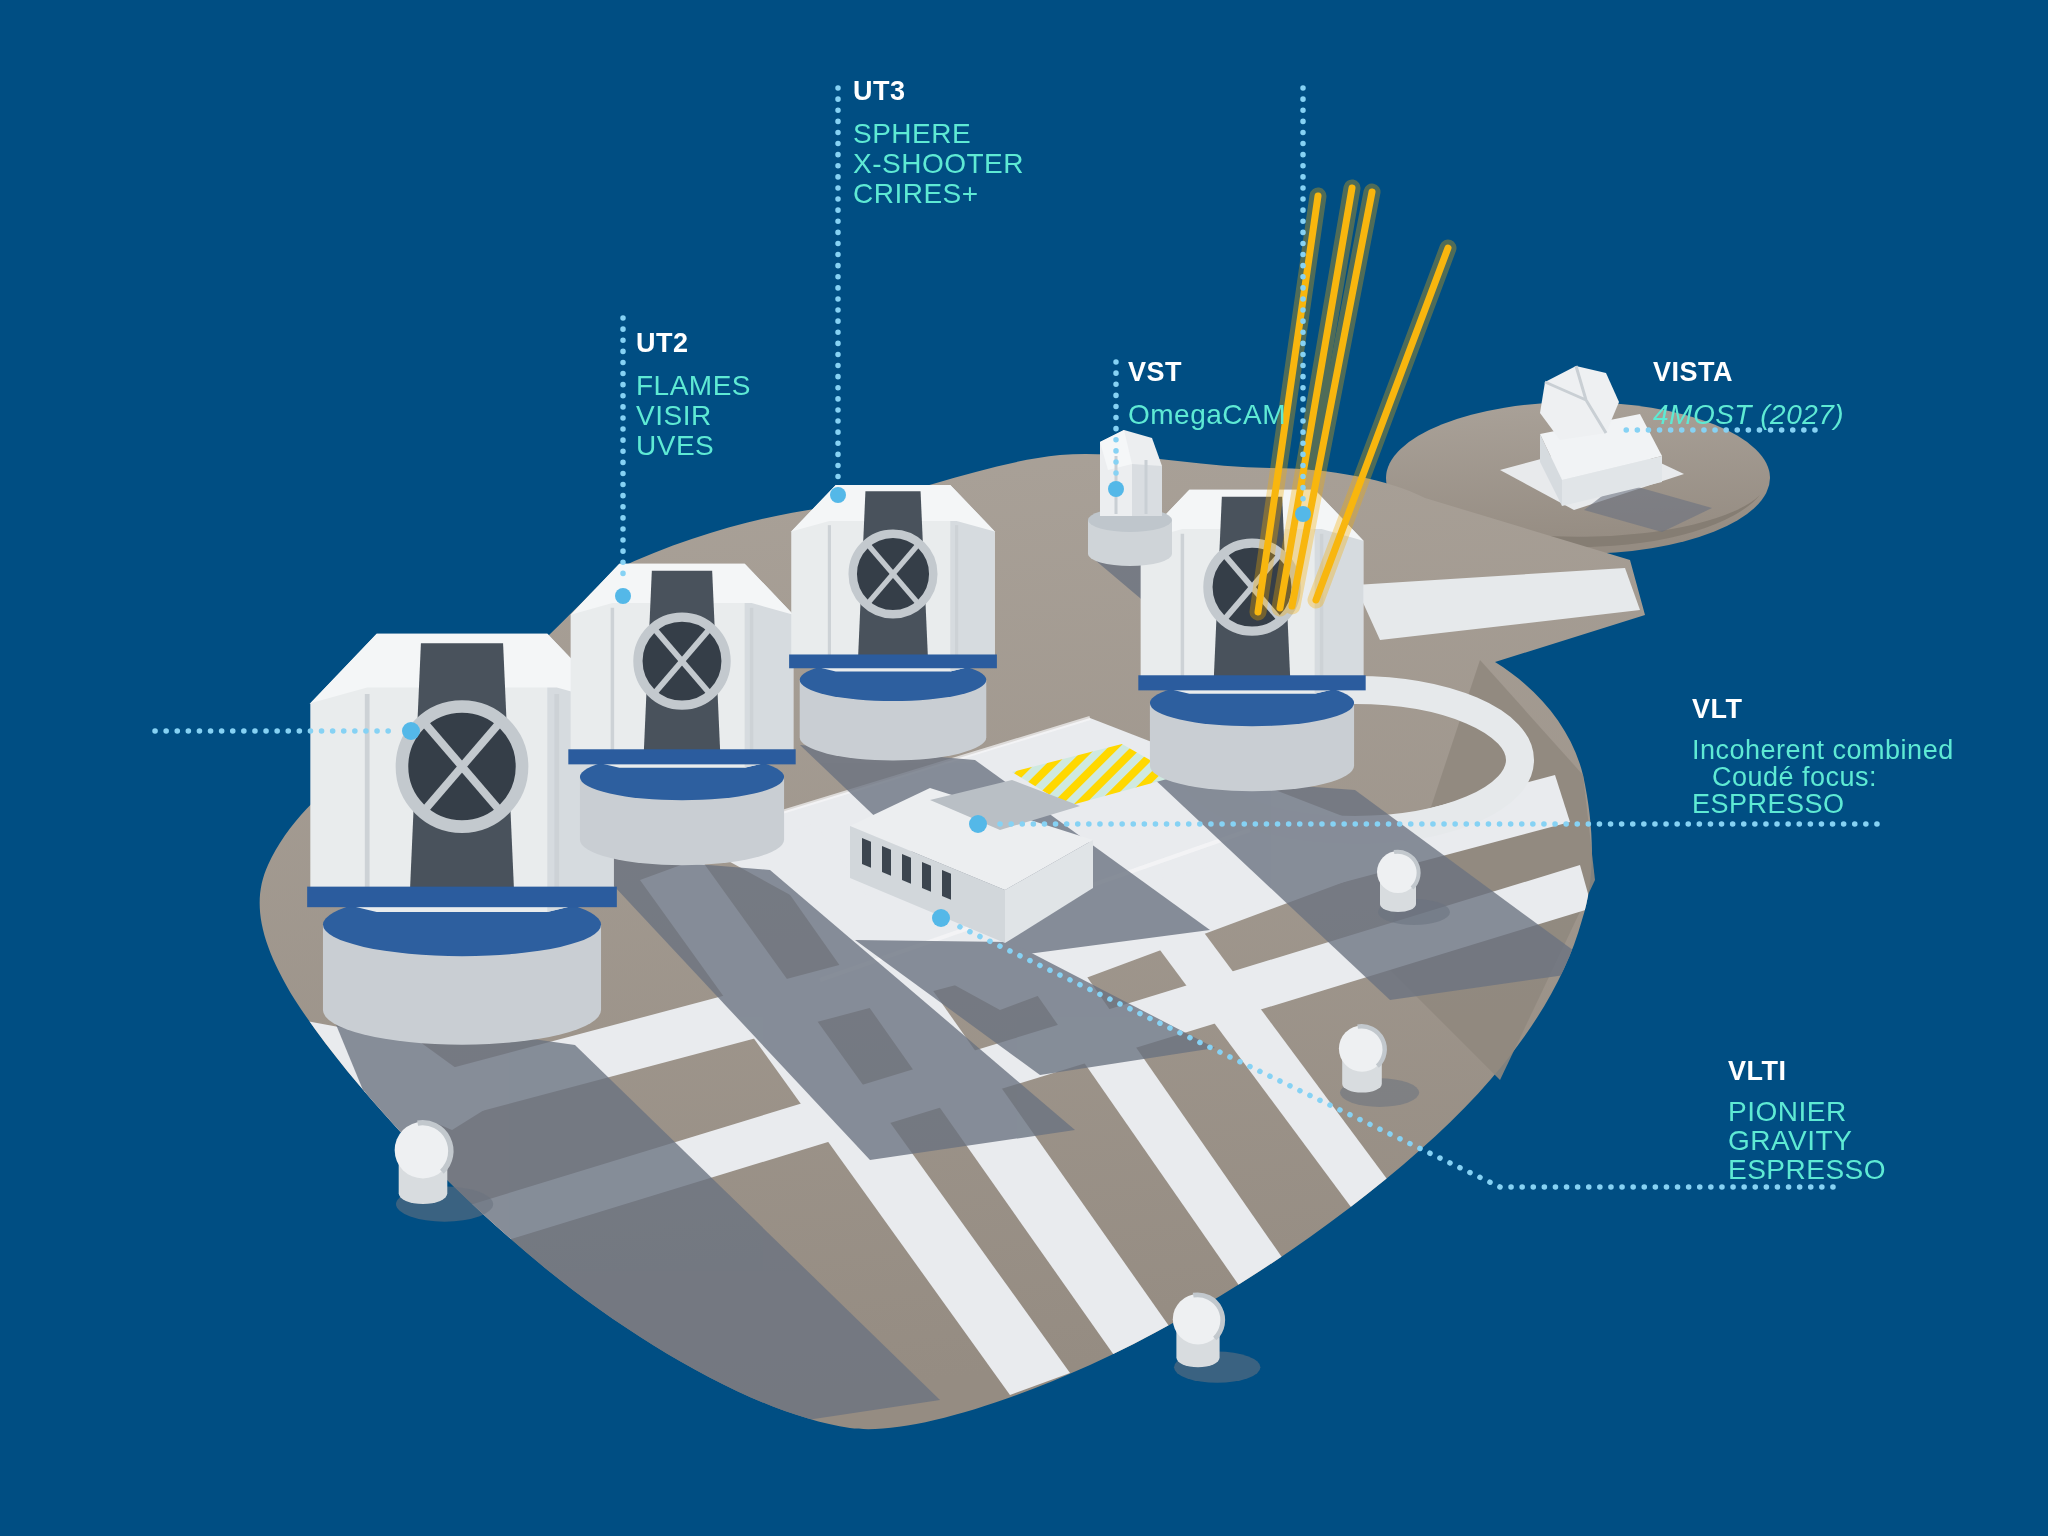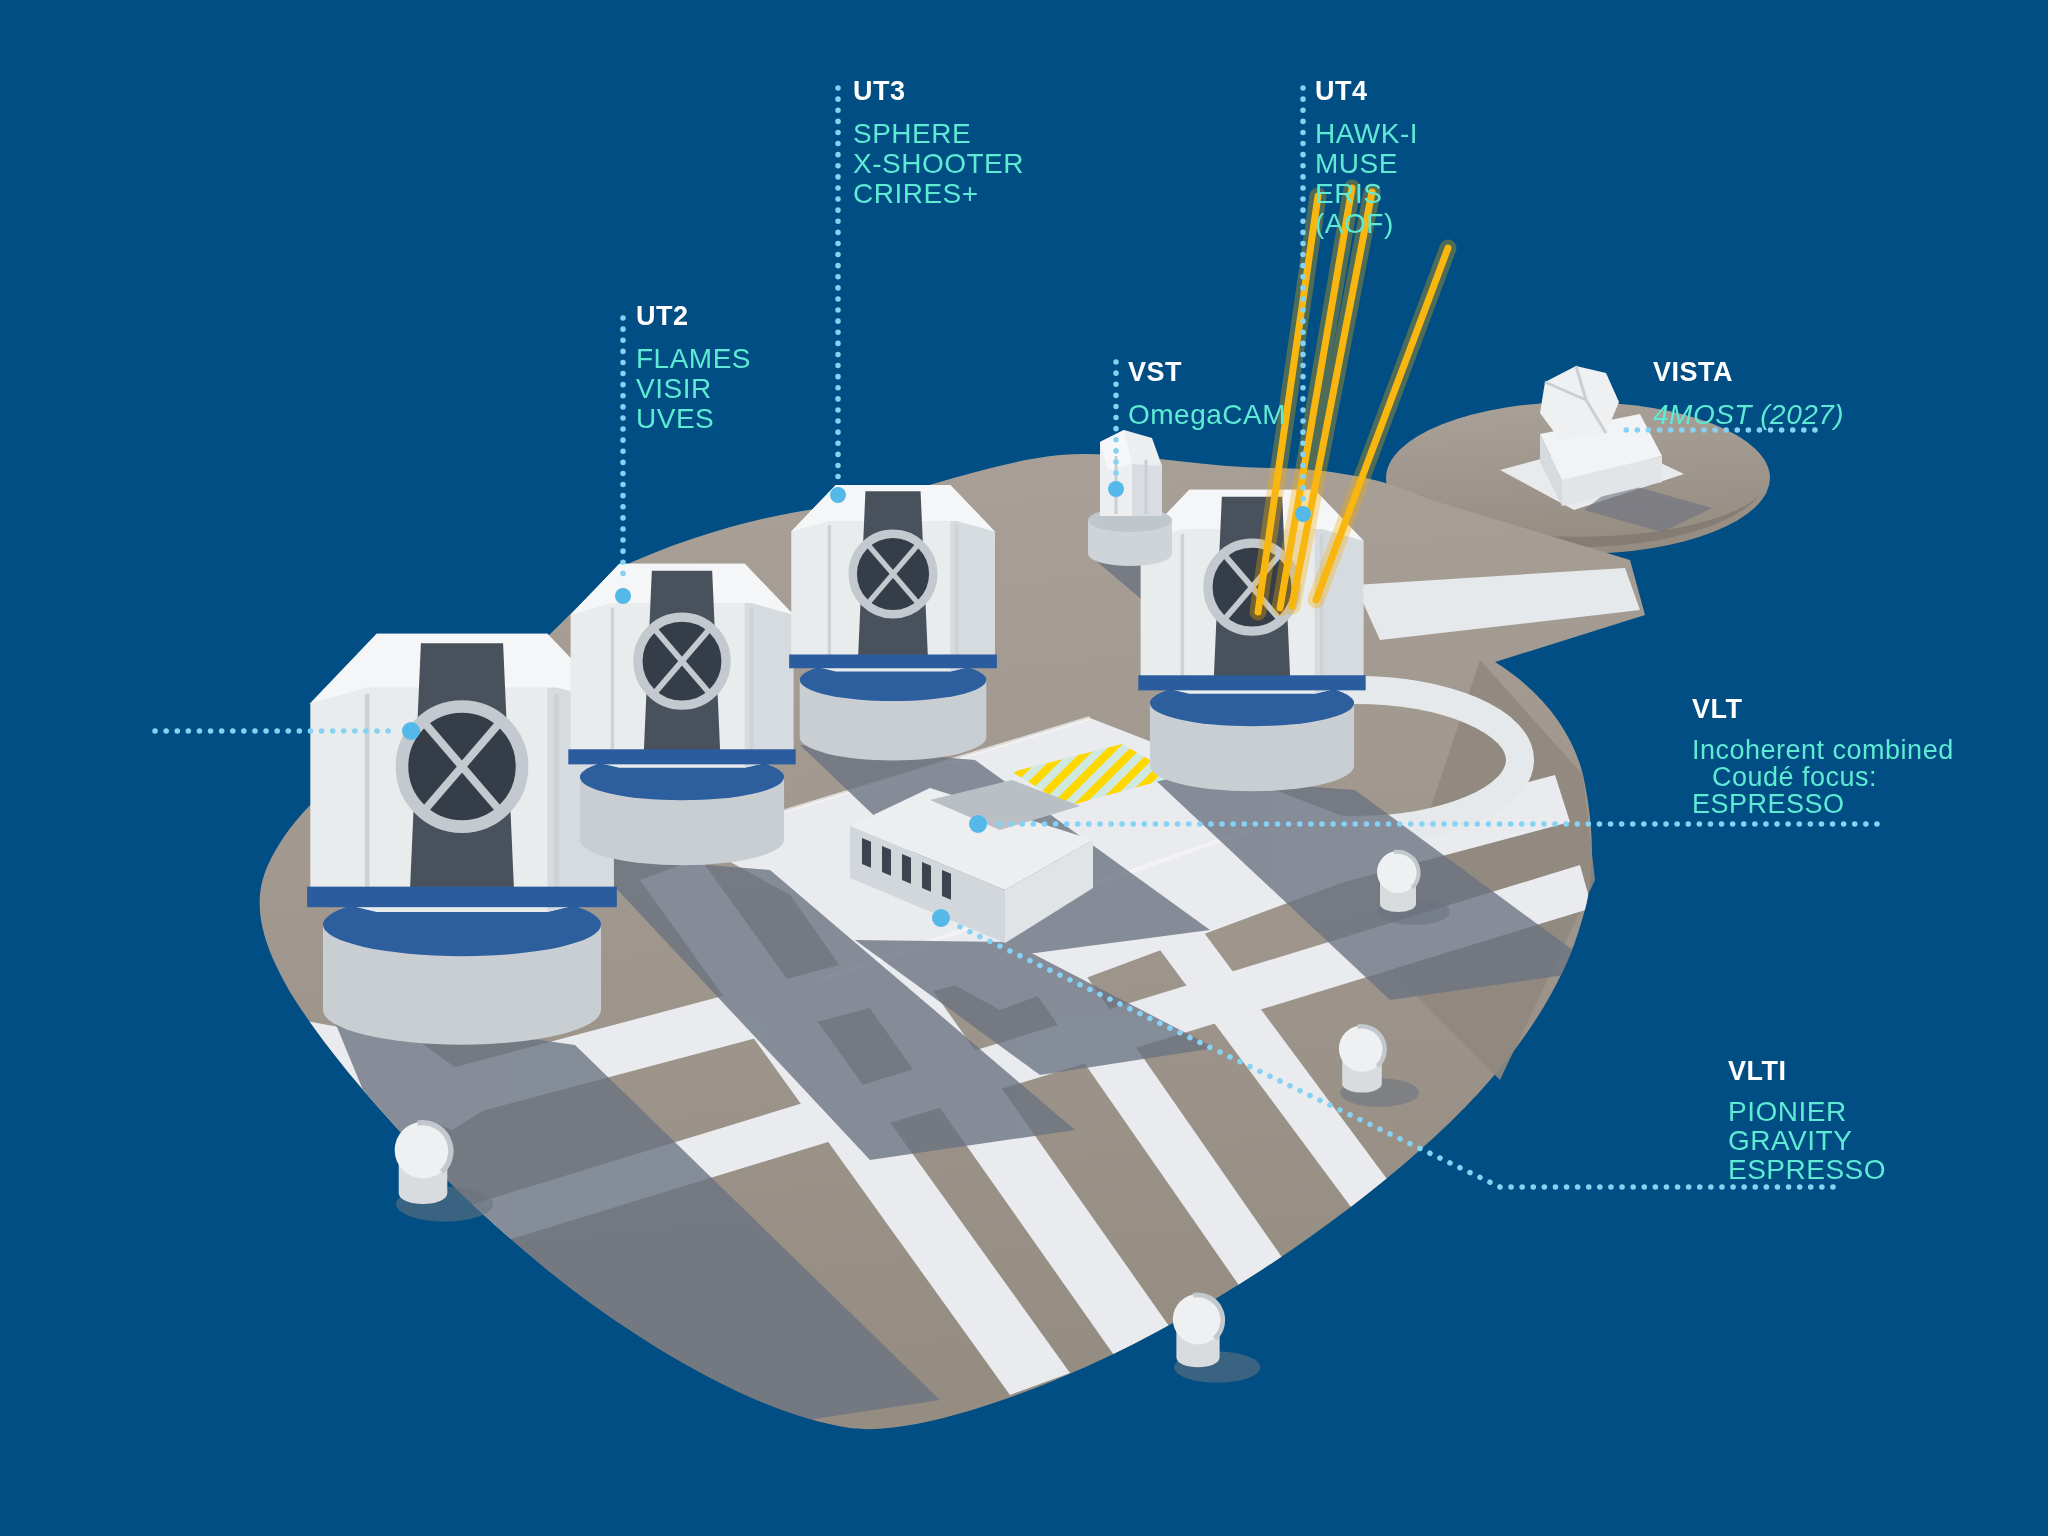--- a/index.html
+++ b/index.html
@@ -194,29 +194,22 @@
   </g>
 </svg>
 
   <div class="label ut3" style="left:853px;top:78px">
     <div class="title">UT3</div>
     <div class="line">SPHERE</div>
     <div class="line a">X-SHOOTER</div>
     <div class="line">CRIRES+</div>
   </div>
 
-  <div class="label ut4" style="left:1315px;top:78px">
-    <div class="title">UT4</div>
-    <div class="line">HAWK-I</div>
-    <div class="line">MUSE</div>
-    <div class="line a">ERIS</div>
-    <div class="line">(AOF)</div>
-  </div>
-
-  <div class="label ut2" style="left:636px;top:303px">
+
+  <div class="label ut2" style="left:636px;top:330px">
     <div class="title">UT2</div>
     <div class="line">FLAMES</div>
     <div class="line a">VISIR</div>
     <div class="line">UVES</div>
   </div>
 
 
   <div class="label vst" style="left:1128px;top:359px">
     <div class="title">VST</div>
     <div class="line a">OmegaCAM</div>

